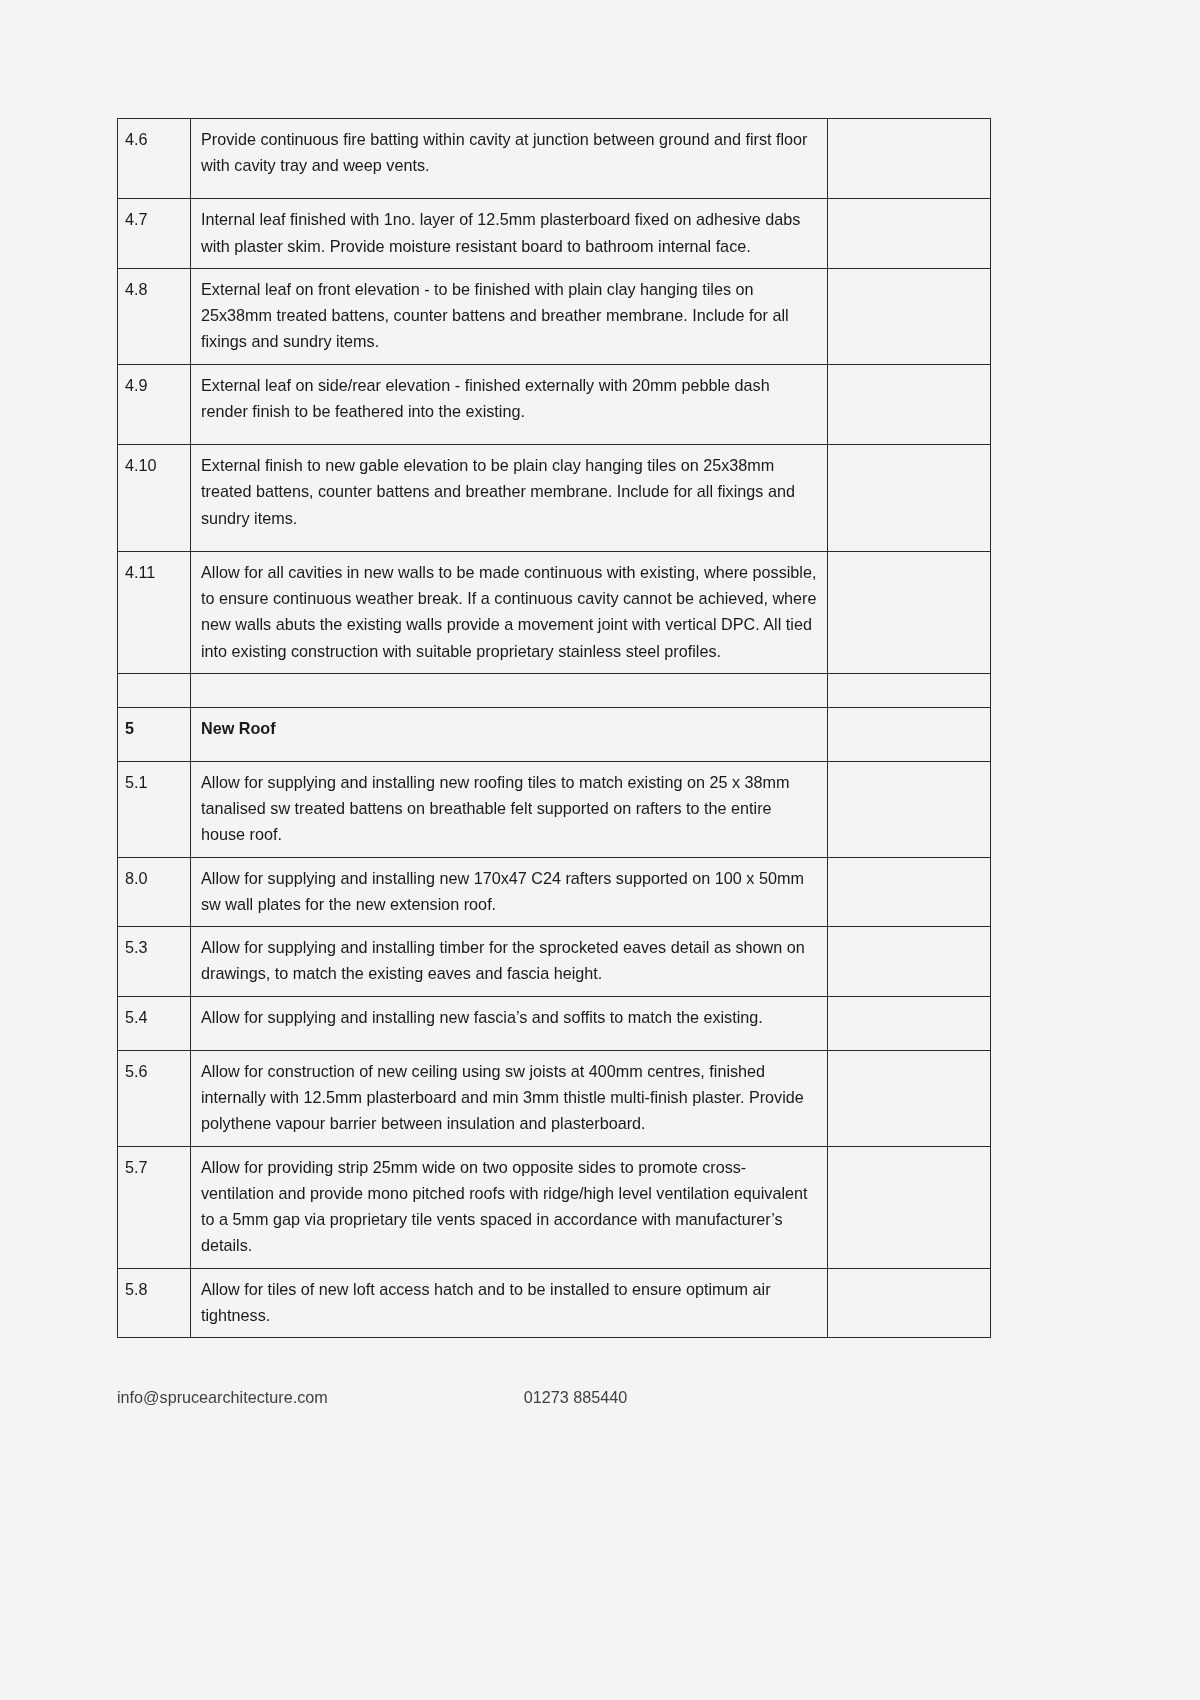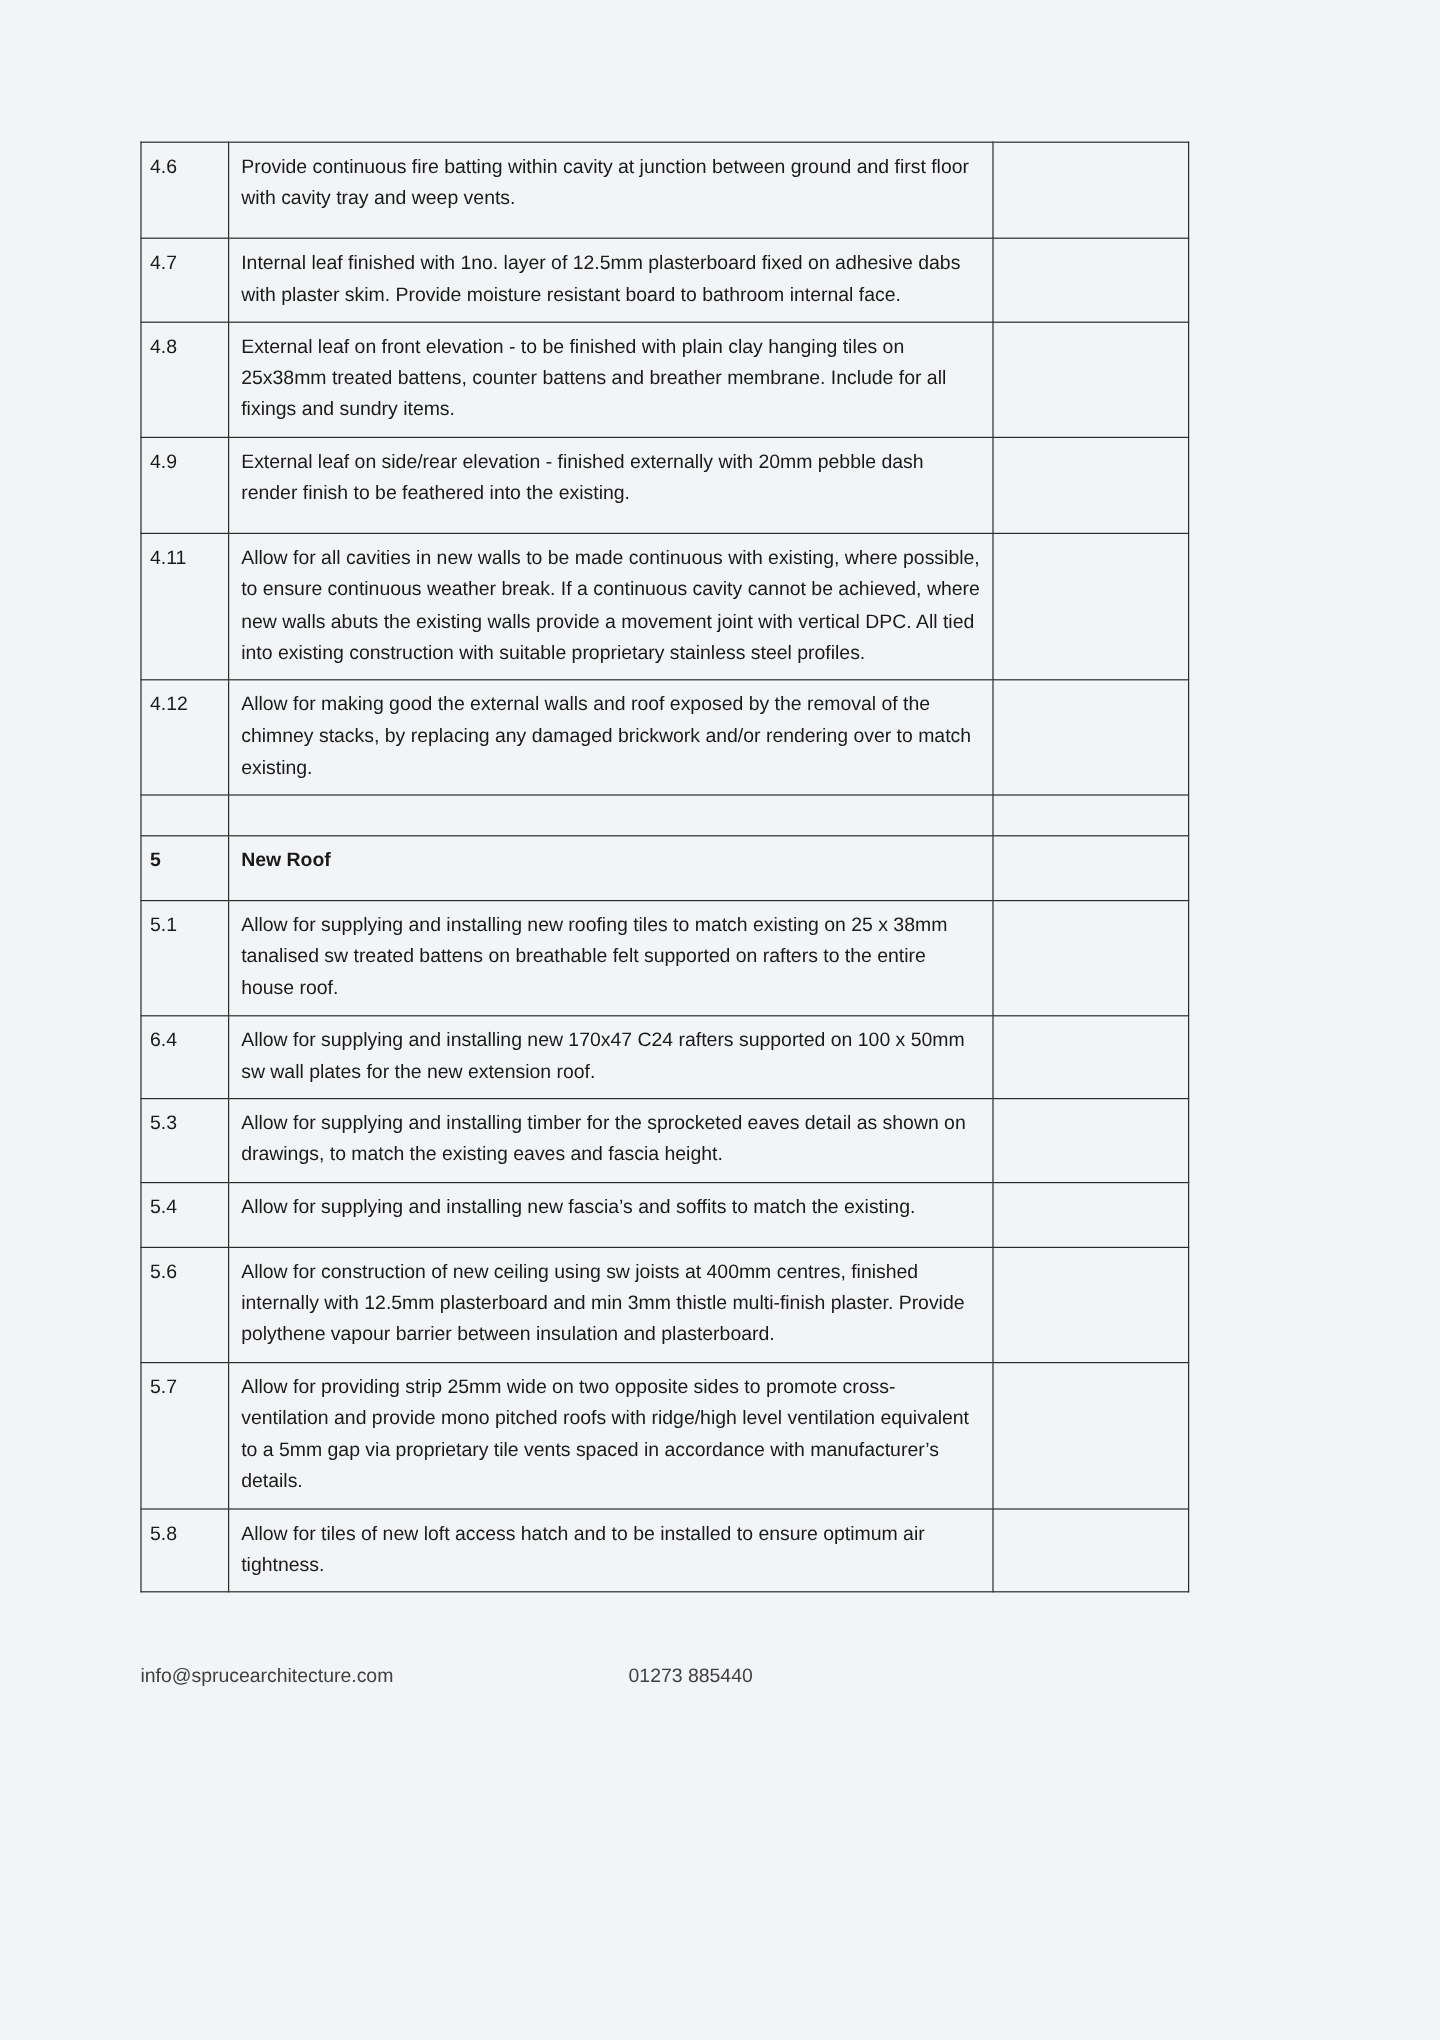--- a/index.html
+++ b/index.html
@@ -113,47 +113,47 @@
         <tr>
           <td class="ref">4.8</td>
           <td class="desc">External leaf on front elevation - to be finished with plain clay hanging tiles on 25x38mm treated battens, counter battens and breather membrane. Include for all fixings and sundry items.</td>
           <td class="price"></td>
         </tr>
         <tr class="pad-sm">
           <td class="ref">4.9</td>
           <td class="desc">External leaf on side/rear elevation - finished externally with 20mm pebble dash render finish to be feathered into the existing.</td>
           <td class="price"></td>
         </tr>
+        <tr class="pad-sm">
+          <td class="ref">4.10</td>
+          <td class="desc">External finish to new gable elevation to be plain clay hanging tiles on 25x38mm treated battens, counter battens and breather membrane. Include for all fixings and sundry items.</td>
+          <td class="price"></td>
+        </tr>
         <tr>
           <td class="ref">4.11</td>
           <td class="desc">Allow for all cavities in new walls to be made continuous with existing, where possible, to ensure continuous weather break. If a continuous cavity cannot be achieved, where new walls abuts the existing walls provide a movement joint with vertical DPC. All tied into existing construction with suitable proprietary stainless steel profiles.</td>
-          <td class="price"></td>
-        </tr>
-        <tr>
-          <td class="ref">4.12</td>
-          <td class="desc">Allow for making good the external walls and roof exposed by the removal of the chimney stacks, by replacing any damaged brickwork and/or rendering over to match existing.</td>
           <td class="price"></td>
         </tr>
         <tr class="spacer">
           <td class="ref"></td>
           <td class="desc"></td>
           <td class="price"></td>
         </tr>
         <tr class="section-head pad-sm">
           <td class="ref">5</td>
           <td class="desc">New Roof</td>
           <td class="price"></td>
         </tr>
         <tr>
           <td class="ref">5.1</td>
           <td class="desc">Allow for supplying and installing new roofing tiles to match existing on 25 x 38mm tanalised sw treated battens on breathable felt supported on rafters to the entire house roof.</td>
           <td class="price"></td>
         </tr>
         <tr>
-          <td class="ref">6.4</td>
+          <td class="ref">8.0</td>
           <td class="desc">Allow for supplying and installing new 170x47 C24 rafters supported on 100 x 50mm sw wall plates for the new extension roof.</td>
           <td class="price"></td>
         </tr>
         <tr class="pad-md">
           <td class="ref">5.3</td>
           <td class="desc">Allow for supplying and installing timber for the sprocketed eaves detail as shown on drawings, to match the existing eaves and fascia height.</td>
           <td class="price"></td>
         </tr>
         <tr class="pad-sm">
           <td class="ref">5.4</td>

